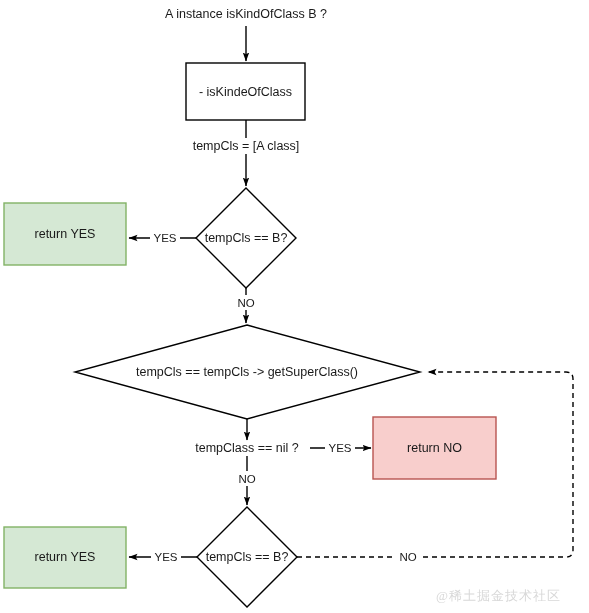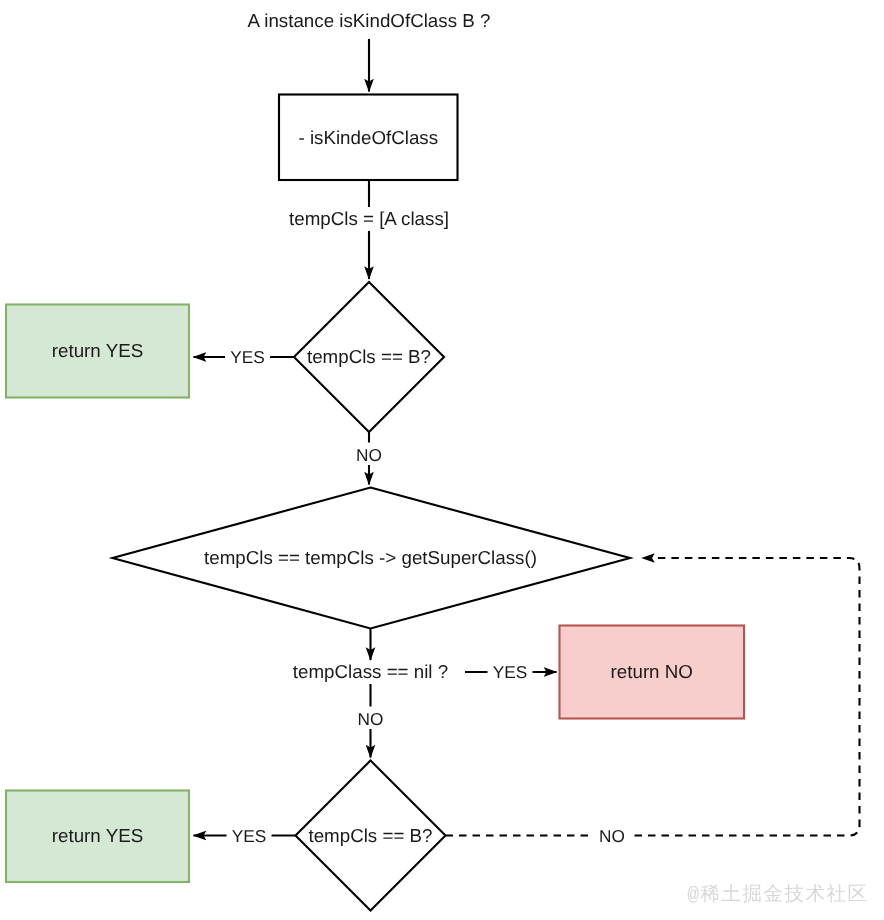--- a/index.html
+++ b/index.html
@@ -43,23 +43,23 @@
     stroke-width: 1.4;
   }
   .edge-dashed {
     fill: none;
     stroke: #000000;
     stroke-width: 1.4;
     stroke-dasharray: 5 4;
   }
   .watermark {
     position: absolute;
-    right: 10px;
+    right: 28px;
     bottom: 8px;
-    font-family: Liberation Mono, monospace;
+    font-family: Liberation Serif, serif;
     font-size: 13px;
     color: #d8d8d8;
     letter-spacing: 1px;
     user-select: none;
   }
 </style>
 </head>
 <body>
 
 <div id="canvas">

